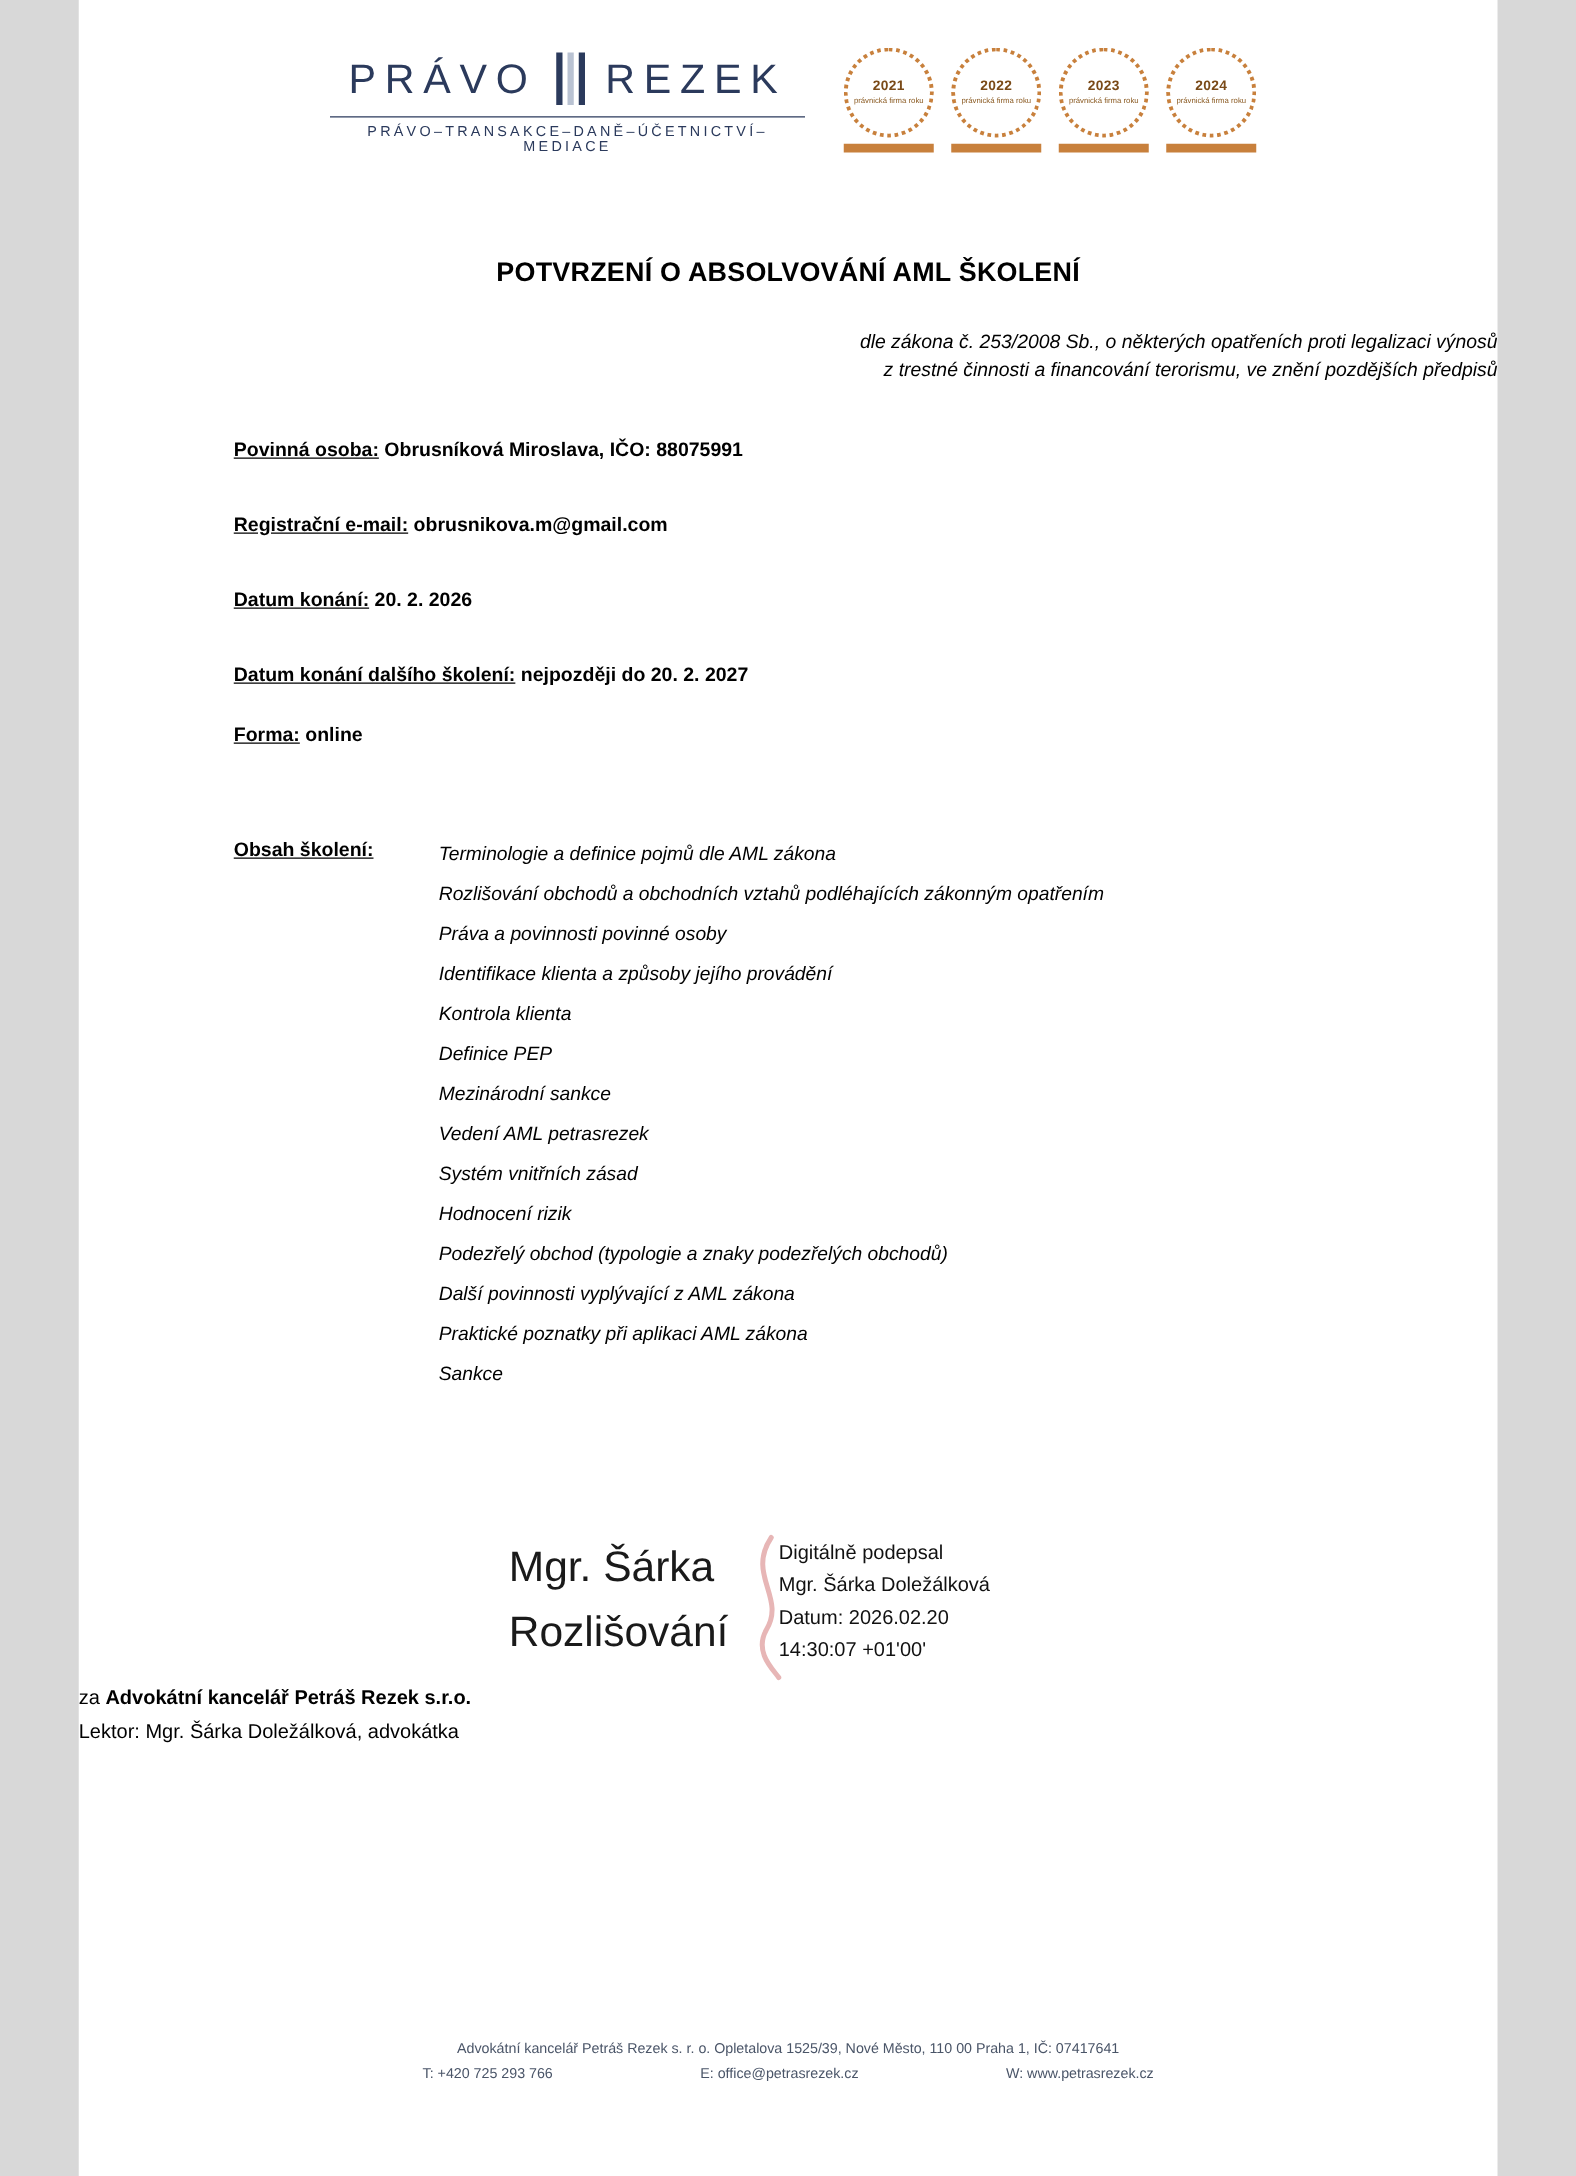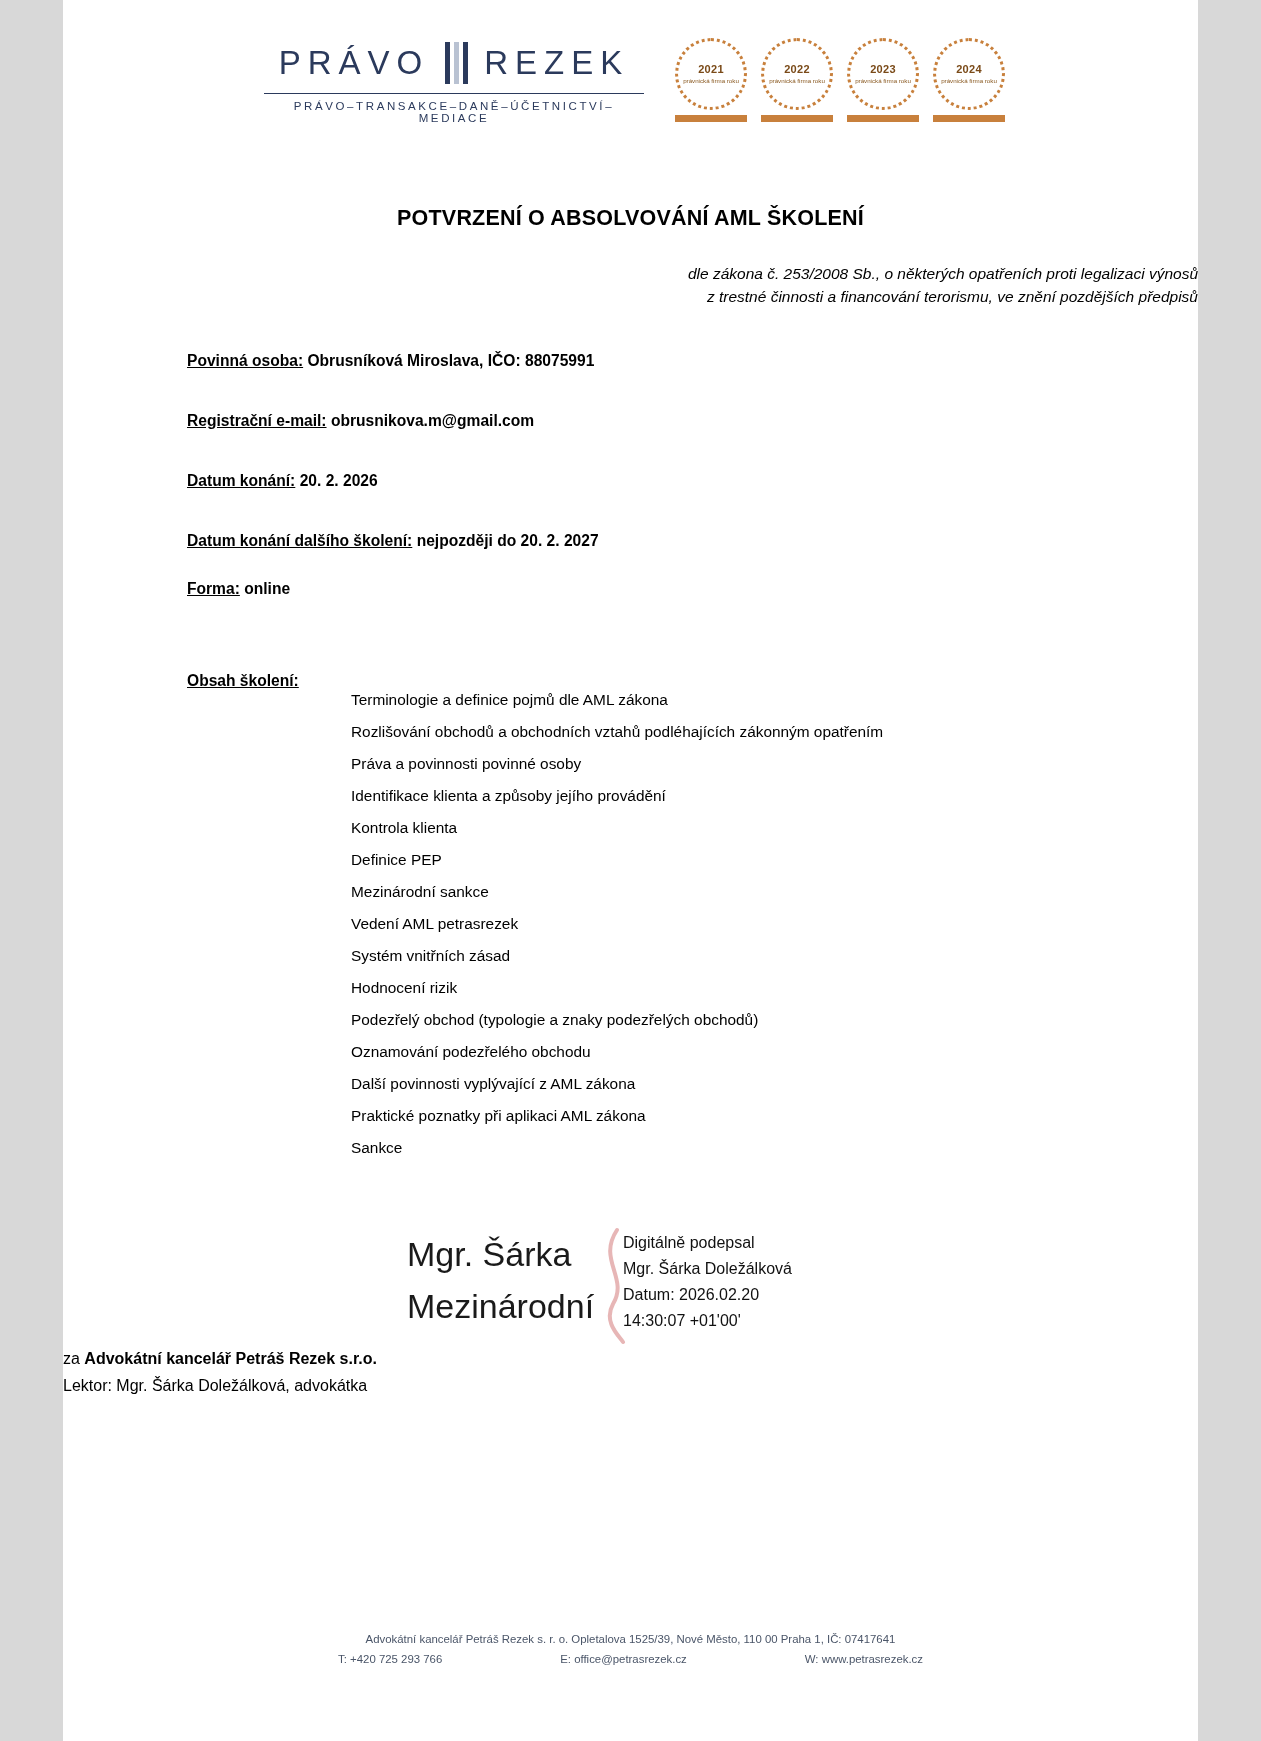--- a/index.html
+++ b/index.html
@@ -164,24 +164,25 @@
   }
   .content-label {
     position: absolute;
     left: 0;
     top: 4px;
     font-weight: bold;
     text-decoration: underline;
     white-space: nowrap;
   }
   .content-list {
-    margin: 16px;
+    margin: 0;
     padding: 0;
     list-style: none;
     margin-left: 164px;
+    font-style: italic;
   }
   .content-list li {
     line-height: 32px;
     font-size: 15.4px;
     white-space: nowrap;
   }
 
   
   .signature {
     position: absolute;
@@ -332,31 +333,30 @@
       <li>Rozlišování obchodů a obchodních vztahů podléhajících zákonným opatřením</li>
       <li>Práva a povinnosti povinné osoby</li>
       <li>Identifikace klienta a způsoby jejího provádění</li>
       <li>Kontrola klienta</li>
       <li>Definice PEP</li>
       <li>Mezinárodní sankce</li>
       <li>Vedení AML petrasrezek</li>
       <li>Systém vnitřních zásad</li>
       <li>Hodnocení rizik</li>
       <li>Podezřelý obchod (typologie a znaky podezřelých obchodů)</li>
-      <li>Oznamování podezřelého obchodu</li>
       <li>Další povinnosti vyplývající z AML zákona</li>
       <li>Praktické poznatky při aplikaci AML zákona</li>
       <li>Sankce</li>
     </ul>
   </div>
 
   <div class="signature">
     <div class="sig-name">
       <div>Mgr. Šárka</div>
-      <div>Mezinárodní</div>
+      <div>Rozlišování</div>
     </div>
     <svg class="sig-swoosh" viewBox="0 0 60 120">
       <path d="M34 4 C14 34, 46 52, 30 78 C20 96, 36 110, 40 116" fill="none" stroke="#e7b6b6" stroke-width="4" stroke-linecap="round"></path>
     </svg>
     <div class="sig-meta">
       <div>Digitálně podepsal</div>
       <div>Mgr. Šárka Doležálková</div>
       <div>Datum: 2026.02.20</div>
       <div>14:30:07 +01'00'</div>
     </div>

